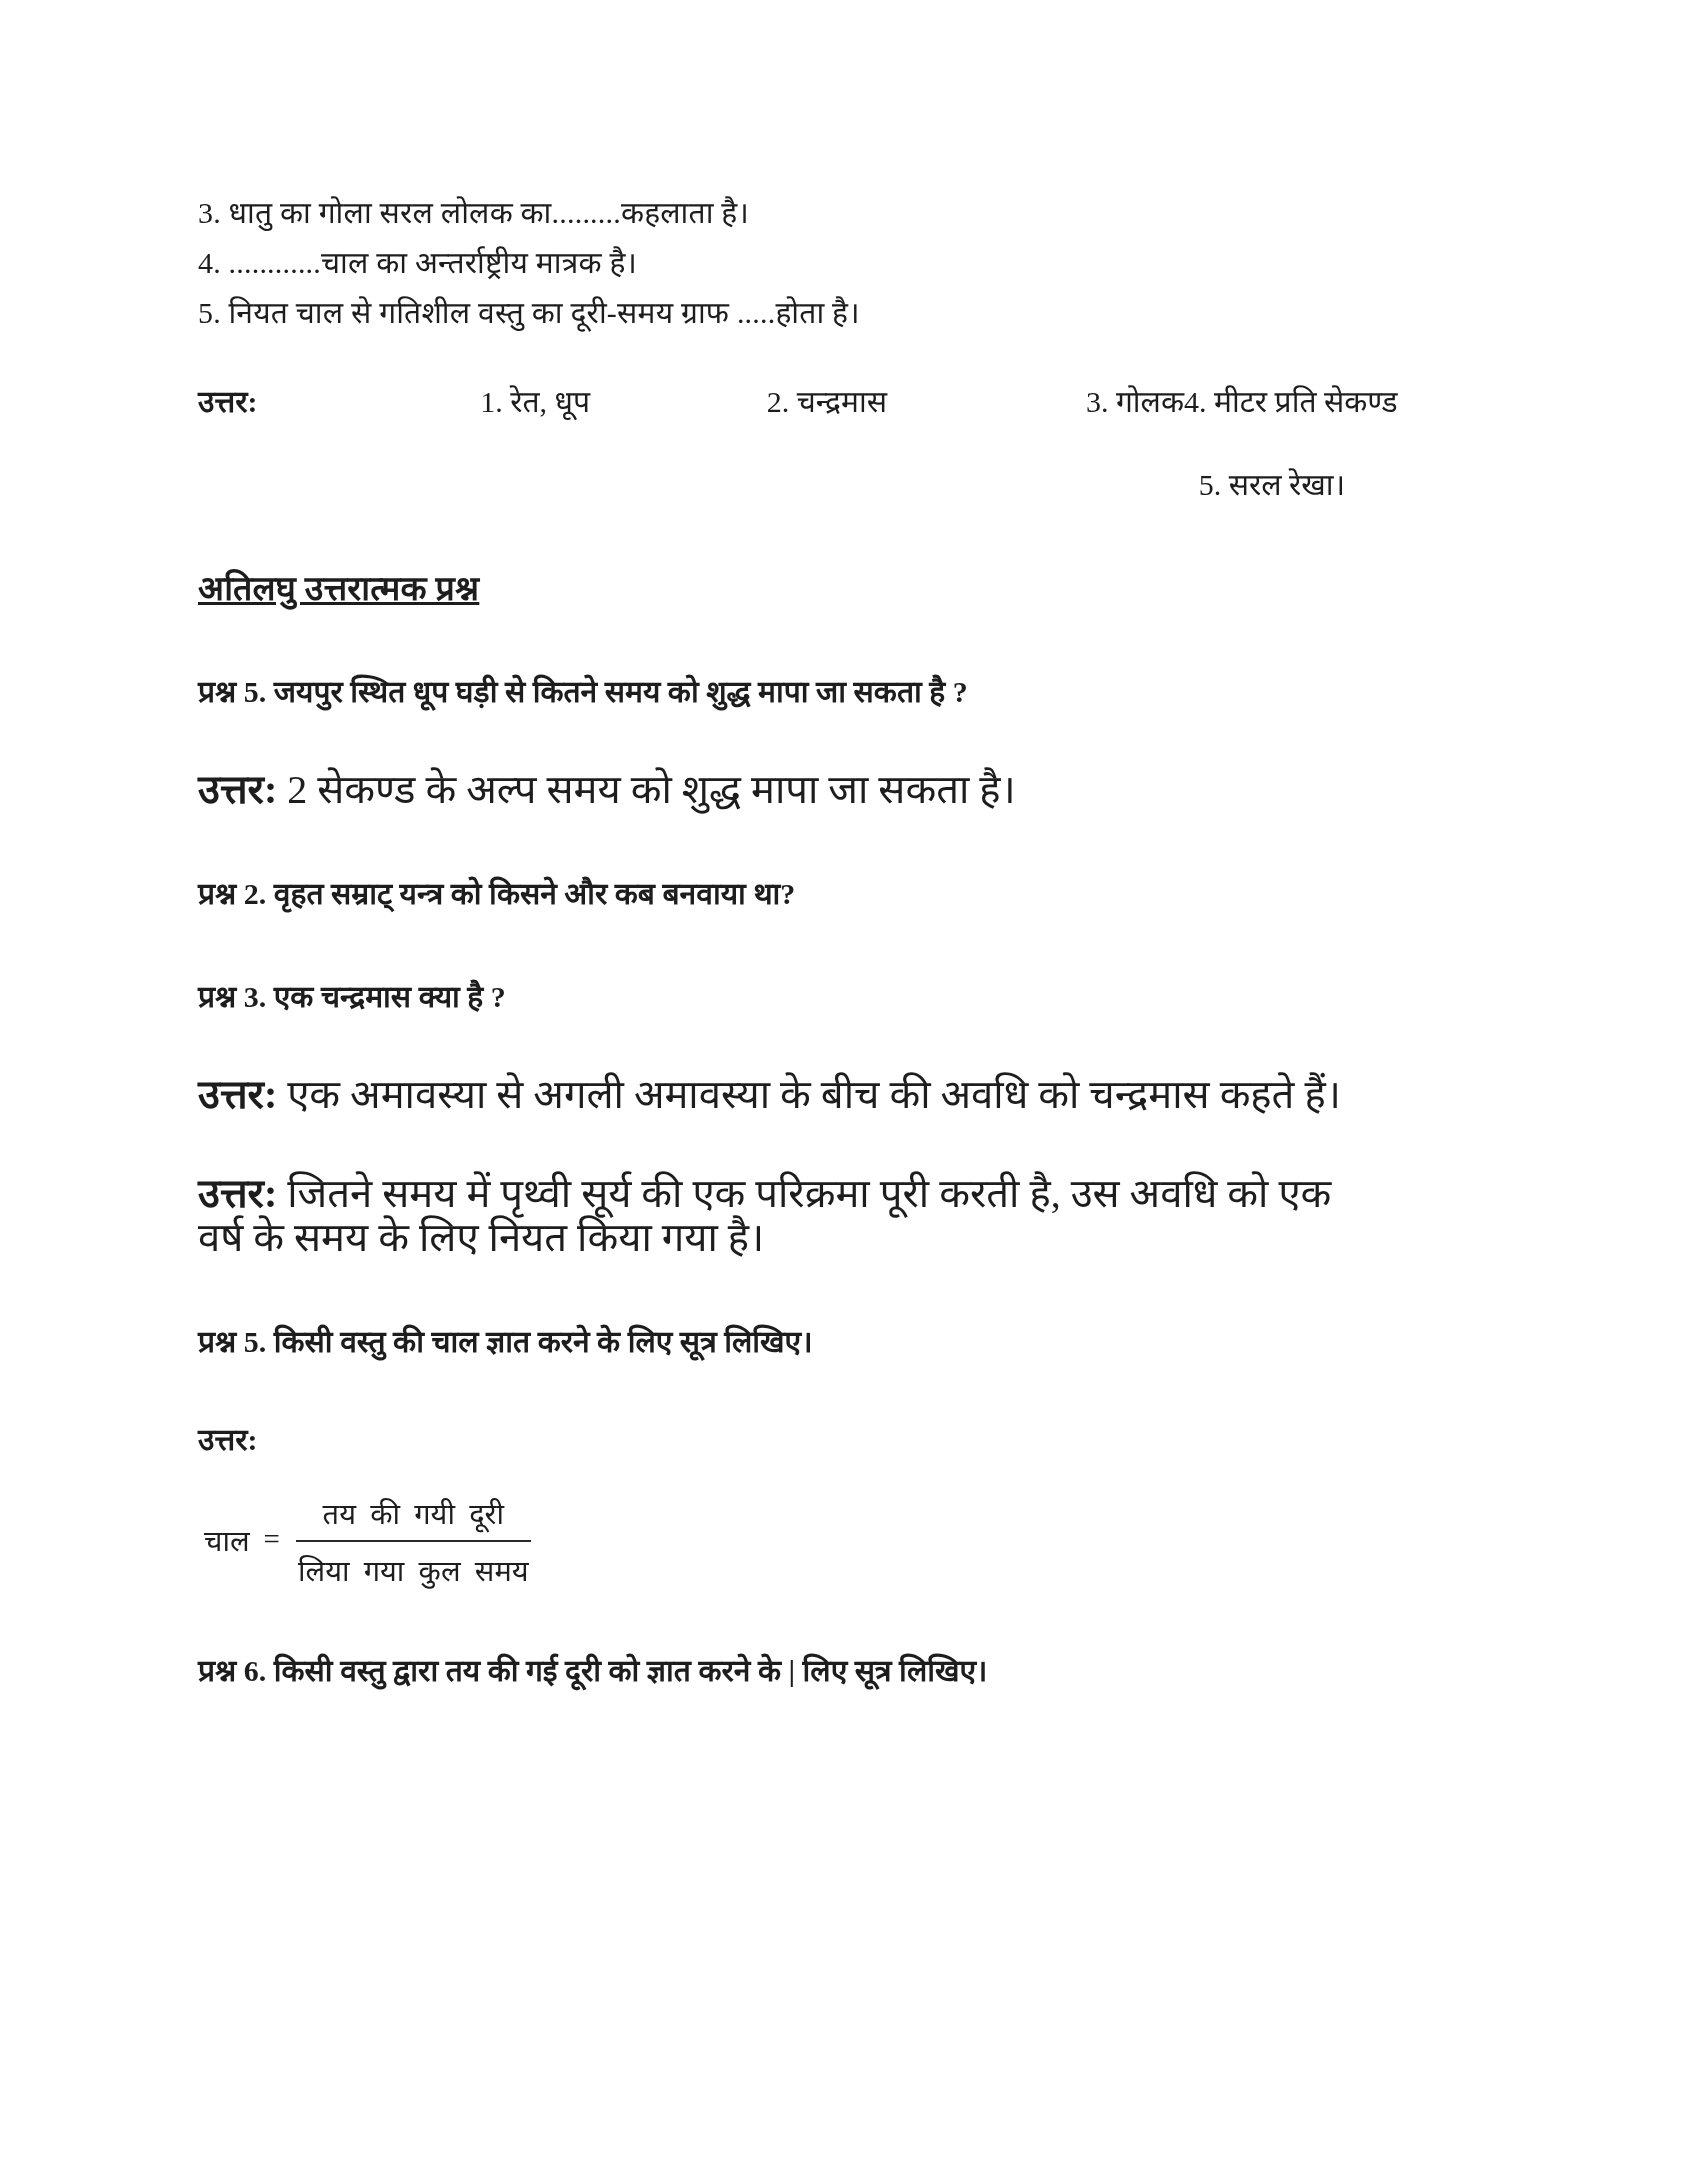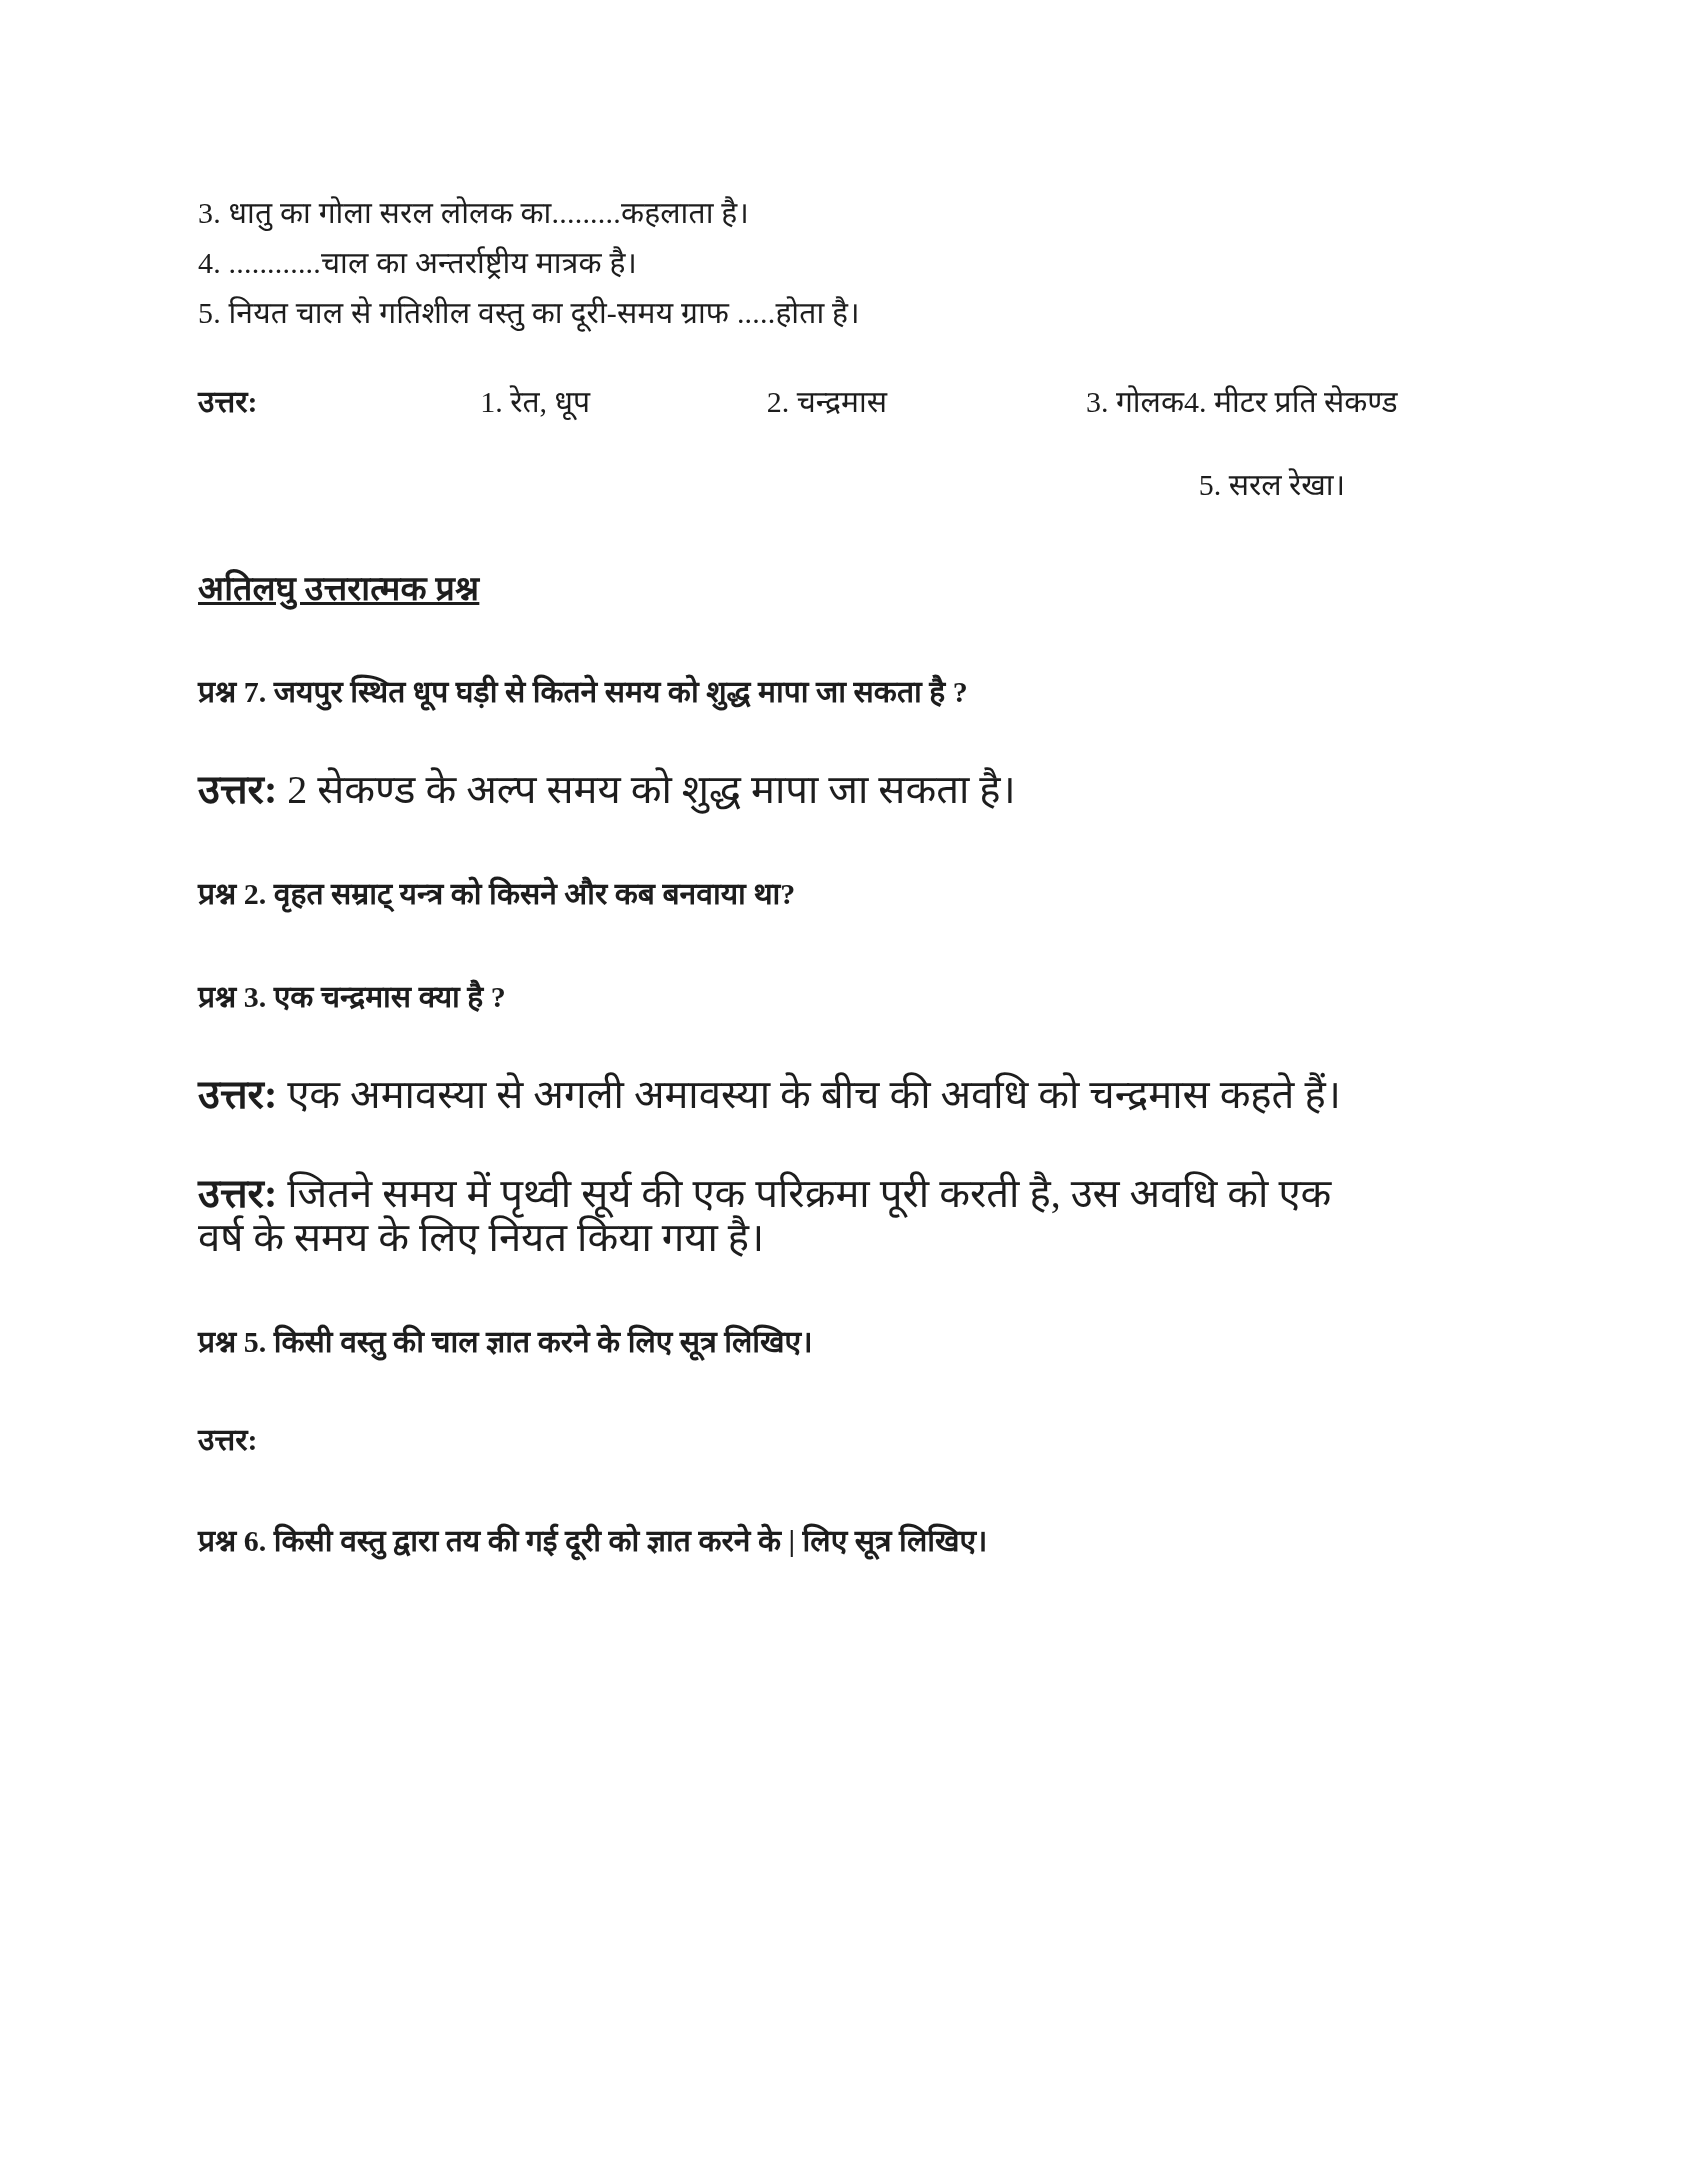--- a/index.html
+++ b/index.html
@@ -108,30 +108,38 @@
         <span class="ans-col">2. चन्द्रमास</span>
         <span class="ans-col">3. गोलक</span>
         <span class="ans-col last">4. मीटर प्रति सेकण्ड</span>
       </div>
       <div class="ans-row2">5. सरल रेखा।</div>
     </div>
   </div>
 
   <h2 class="section-heading">अतिलघु उत्तरात्मक प्रश्न</h2>
 
-  <p class="question">प्रश्न 7. जयपुर स्थित धूप घड़ी से कितने समय को शुद्ध मापा जा सकता है ?</p>
+  <p class="question">प्रश्न 5. जयपुर स्थित धूप घड़ी से कितने समय को शुद्ध मापा जा सकता है ?</p>
   <p class="answer"><span class="ans-prefix">उत्तर:</span><span> 2 सेकण्ड के अल्प समय को शुद्ध मापा जा सकता है।</span></p>
 
   <p class="question">प्रश्न 2. वृहत सम्राट् यन्त्र को किसने और कब बनवाया था?</p>
 
   <p class="question">प्रश्न 3. एक चन्द्रमास क्या है ?</p>
   <p class="answer"><span class="ans-prefix">उत्तर:</span><span> एक अमावस्या से अगली अमावस्या के बीच की अवधि को चन्द्रमास कहते हैं।</span></p>
 
   <p class="answer"><span class="ans-prefix">उत्तर:</span><span> जितने समय में पृथ्वी सूर्य की एक परिक्रमा पूरी करती है, उस अवधि को एक वर्ष के समय के लिए नियत किया गया है।</span></p>
 
   <p class="question">प्रश्न 5. किसी वस्तु की चाल ज्ञात करने के लिए सूत्र लिखिए।</p>
   <p class="formula-answer-label">उत्तर:</p>
 
+  <div class="formula">
+    <span class="lhs">चाल</span>
+    <span class="eq">=</span>
+    <span class="frac">
+      <span class="num">तय की गयी दूरी</span>
+      <span class="den">लिया गया कुल समय</span>
+    </span>
+  </div>
 
   <p class="question">प्रश्न 6. किसी वस्तु द्वारा तय की गई दूरी को ज्ञात करने के | लिए सूत्र लिखिए।</p>
 
 </div>
 
 
 </body></html>

